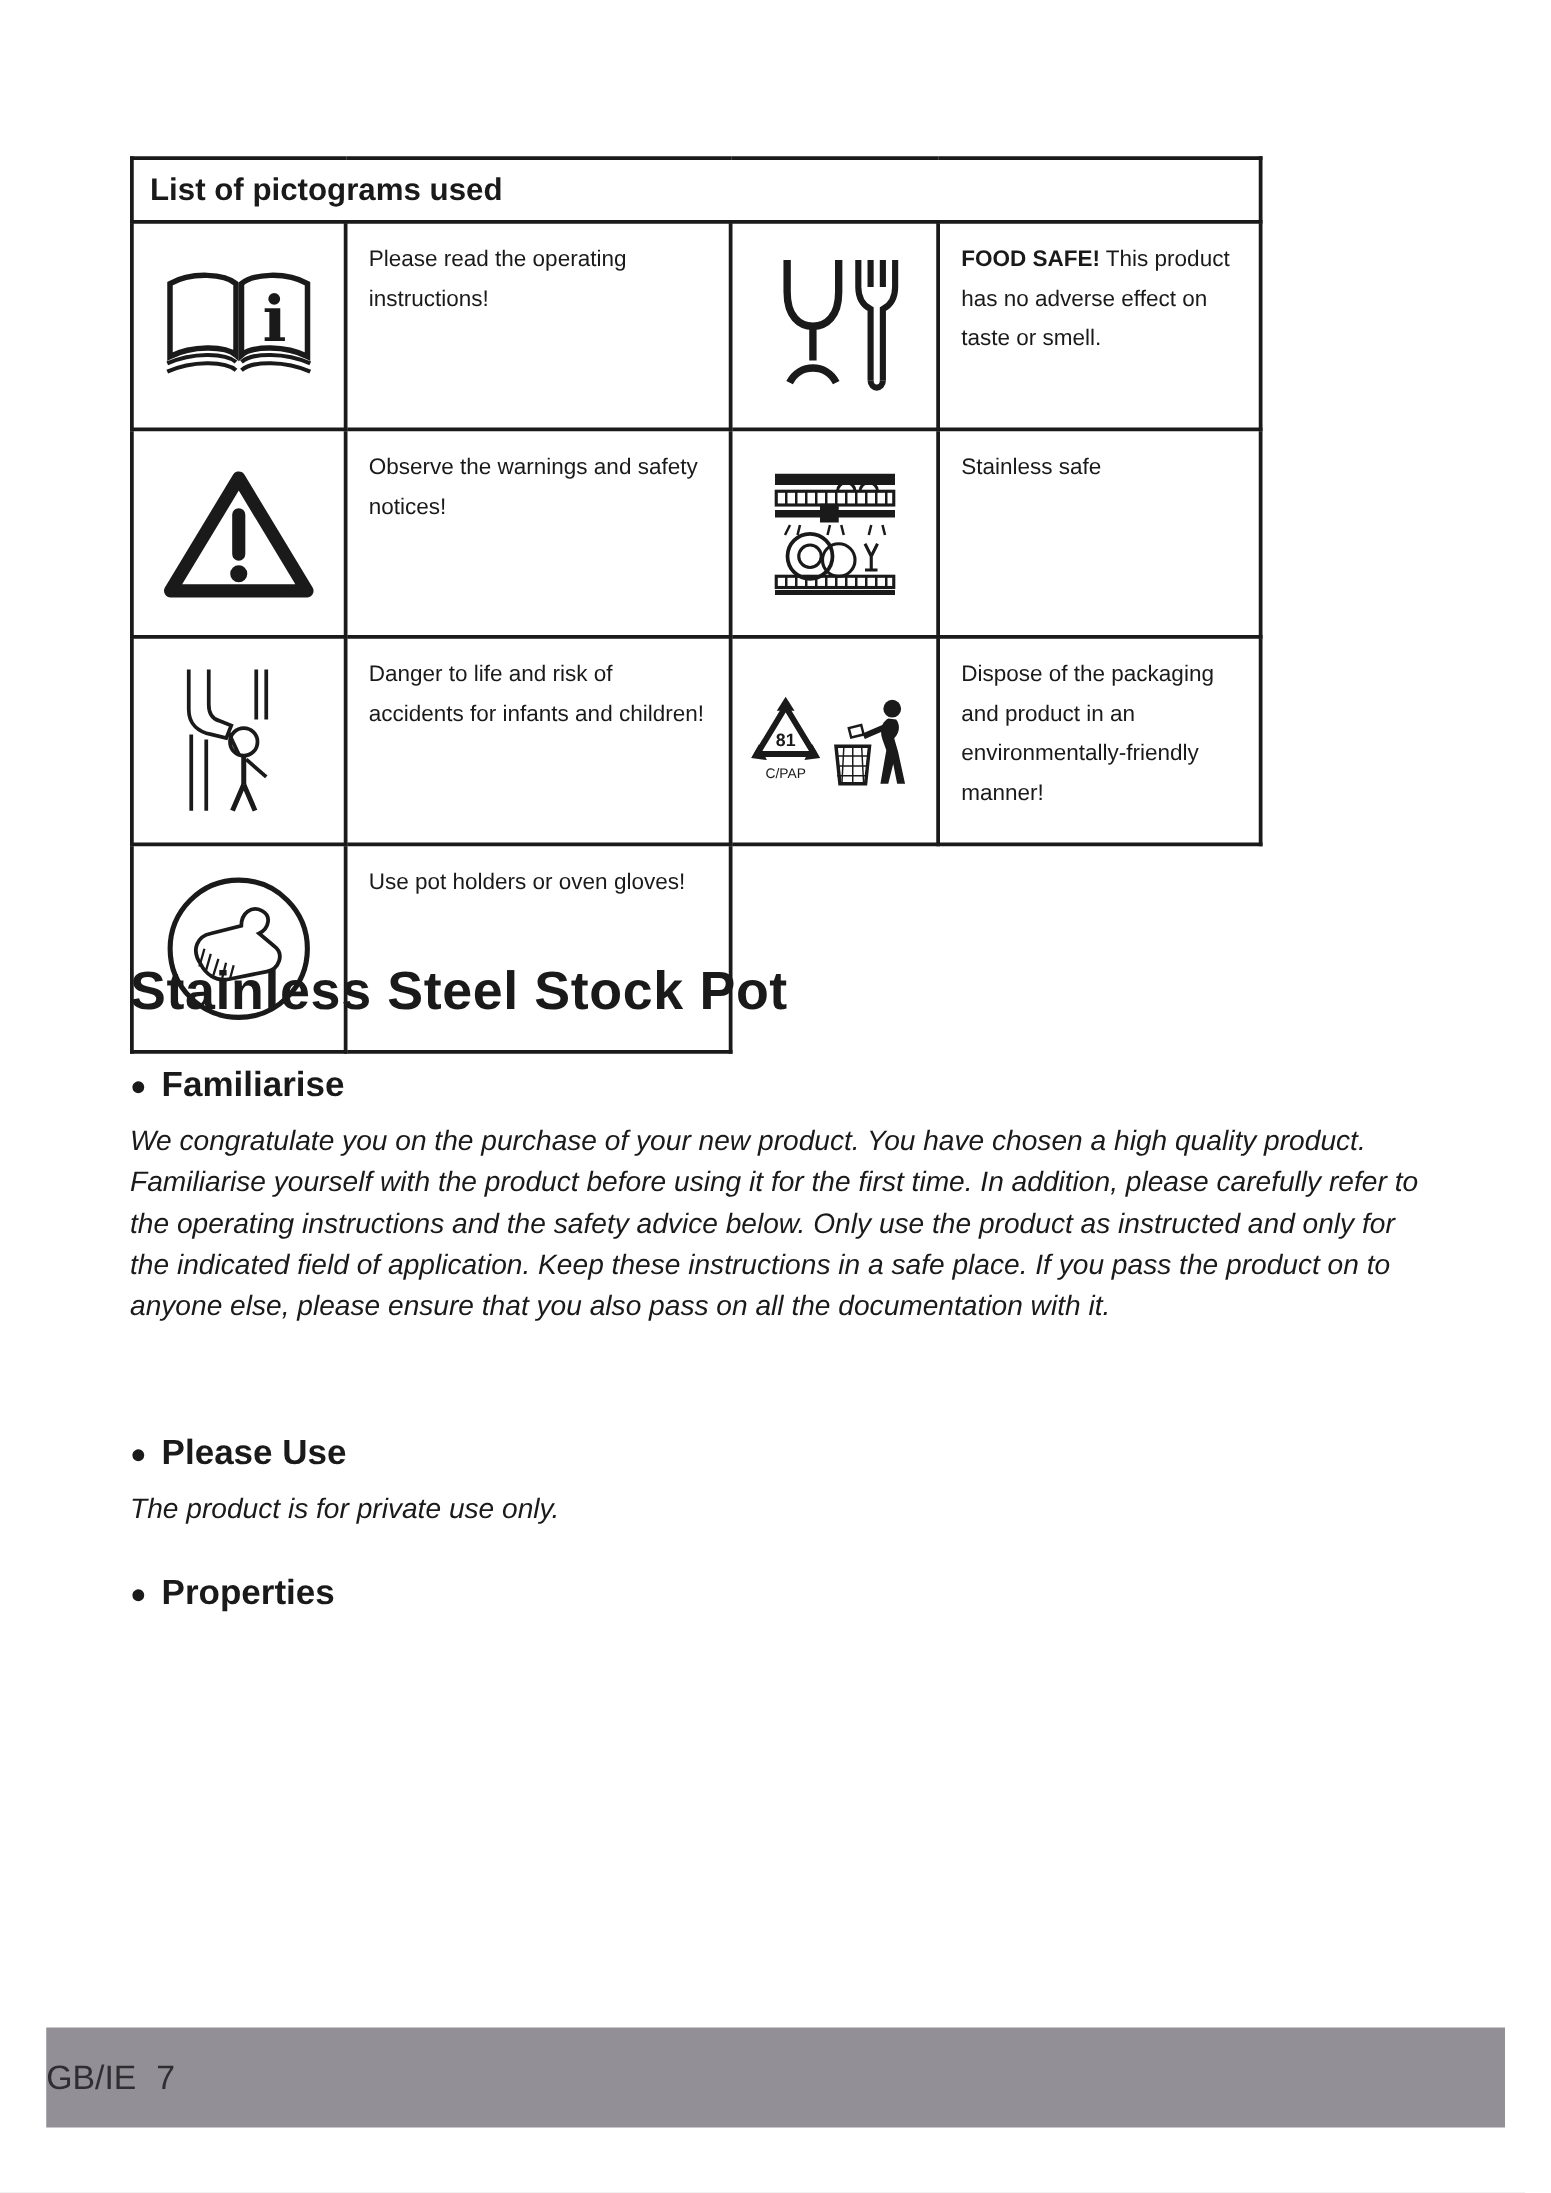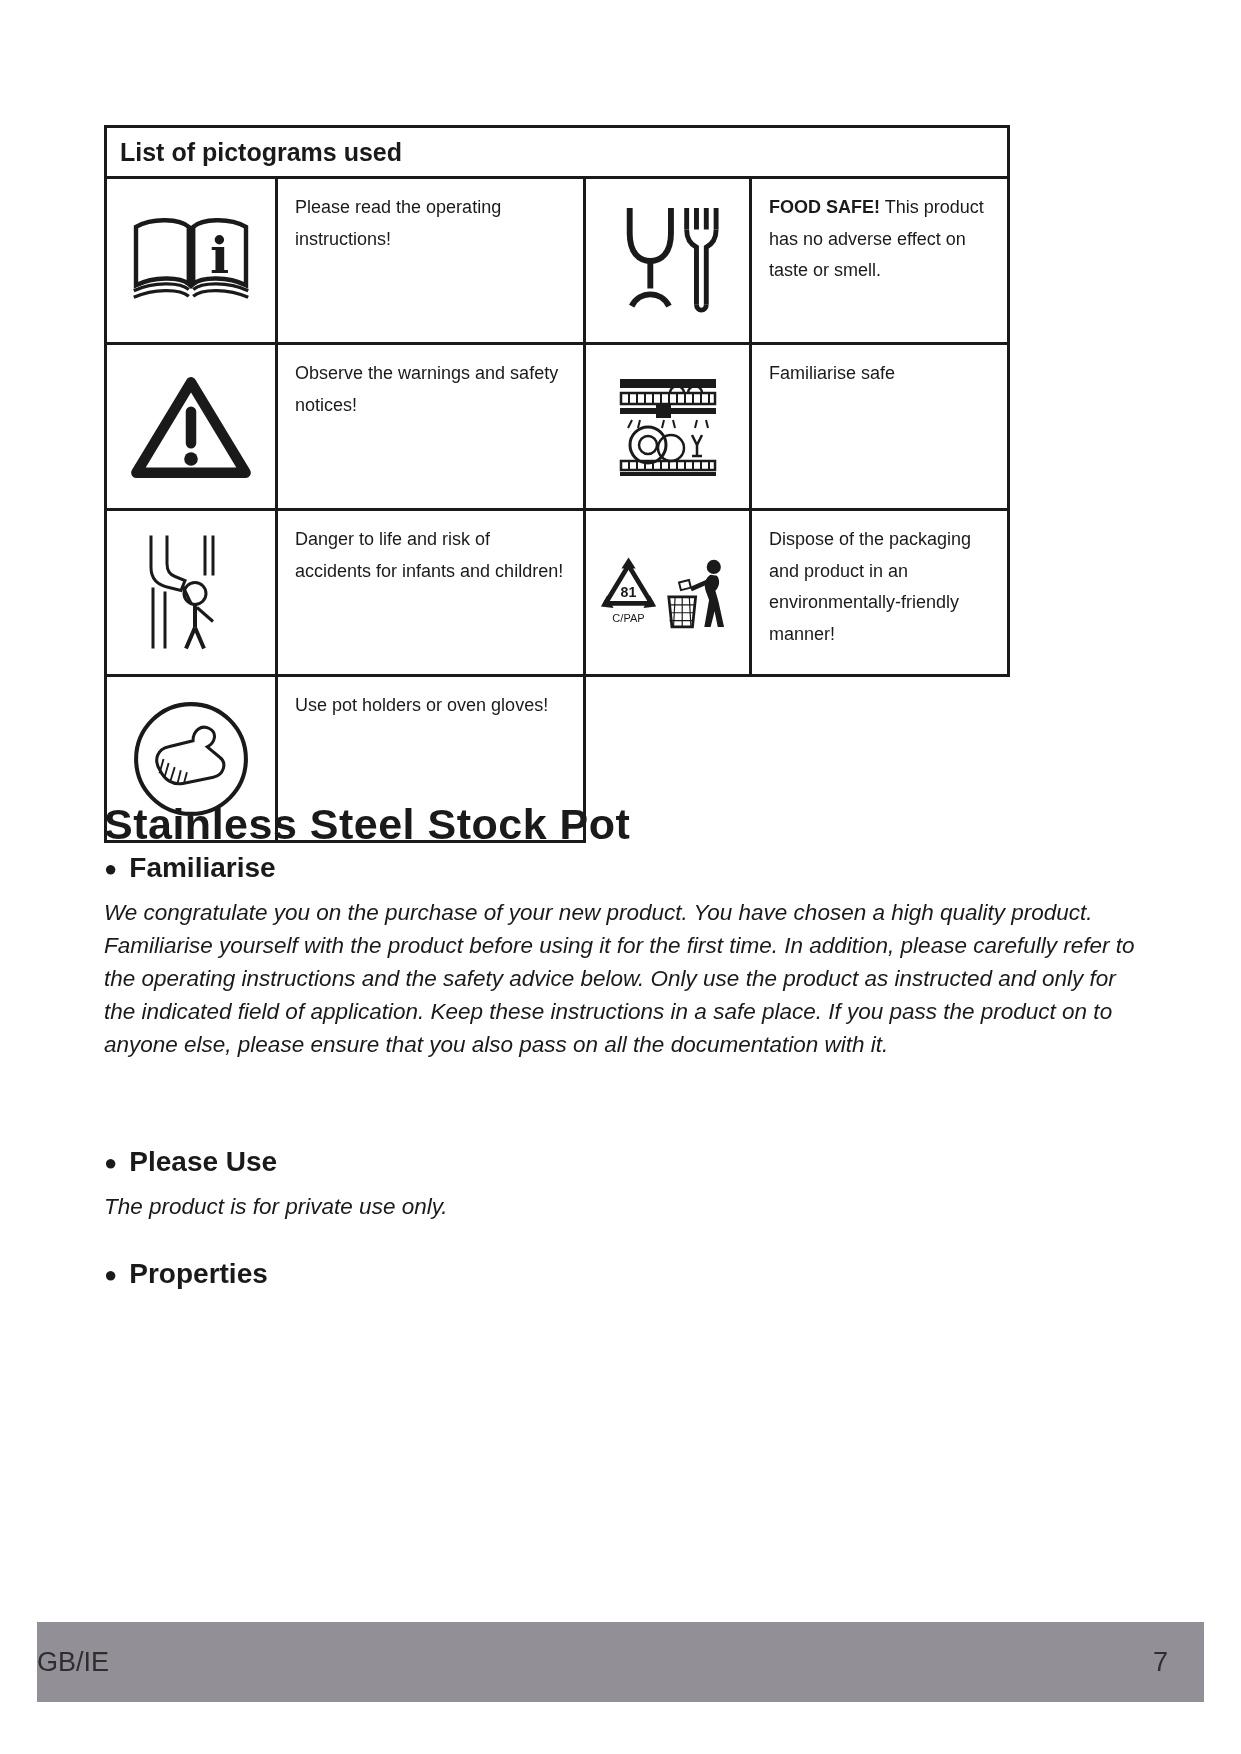--- a/index.html
+++ b/index.html
@@ -23,42 +23,42 @@
   .picto-table td.hdr{
     height:40px;font-weight:bold;font-size:25px;padding:4px 13px;
   }
   .picto-table tr.r td{height:142px;}
   .picto-table td.tx{vertical-align:top;padding:13px 16px 8px 17px;font-size:18px;line-height:31.5px;}
   .picto-table td.tx p{margin:0;}
   .picto-table td.ic{text-align:center;padding:6px;}
   .picto-table td.empty{border-right:none;border-bottom:none;}
   
   .doc-title{
-    position:absolute;left:104px;top:800px;margin:0;
+    position:absolute;left:104px;top:769px;margin:0;
     font-size:43px;font-weight:bold;letter-spacing:0.5px;
   }
   .section{position:absolute;left:104px;width:1040px;}
   .sec-intro{top:852px;}
   .sec-proper{top:1146px;}
   .sec-props{top:1258px;}
   .sec-h{
     margin:0;display:flex;align-items:center;gap:12px;
     font-size:28px;font-weight:bold;
   }
   .sec-h .bullet{font-size:22px;line-height:1;transform:translateY(1px);}
   .section .body{
     margin:12px 0 0 0;font-size:22.5px;line-height:33px;font-style:italic;
   }
   
   .footer-bar{
     position:absolute;left:37px;top:1622px;width:1167px;height:80px;
     background:#929096;
-    display:flex;align-items:center;justify-content:space-between;
+    display:flex;align-items:center;justify-content:flex-start;
     padding-right:36px;box-sizing:border-box;
-    font-size:27px;color:#2e2d32;gap:25px;
+    font-size:27px;color:#2e2d32;
   }
   .footer-bar .pgnum{margin-left:16px;}
 </style>
 </head>
 <body>
 
 <div class="page">
 
   <table class="picto-table">
     <colgroup>
@@ -125,21 +125,21 @@
           <circle class="st" cx="30" cy="68" r="18" stroke-width="3"></circle>
           <circle class="st" cx="30" cy="68" r="9" stroke-width="2.5"></circle>
           <circle class="st" cx="53" cy="71" r="13" stroke-width="2.5"></circle>
           <path class="st" stroke-width="2.5" d="M74 58 L79 68 L84 58 M79 68 V79 M74 79 H84"></path>
           <rect class="st" x="3" y="84" width="94" height="9" stroke-width="2.5"></rect>
           <path class="st" stroke-width="2" d="M11 84 V93 M19 84 V93 M27 84 V93 M35 84 V93 M43 84 V93 M51 84 V93 M59 84 V93 M67 84 V93 M75 84 V93 M83 84 V93 M91 84 V93"></path>
           <rect x="2" y="95" width="96" height="4" fill="#1a1a1a"></rect>
         </svg>
       </td>
       <td class="tx">
-        <p>Familiarise safe</p>
+        <p>Stainless safe</p>
       </td>
     </tr>
 
     <tr class="r">
       <td class="ic">
         <svg width="100" height="116" viewBox="0 0 100 115">
           <path class="st" stroke-width="3" d="M10 0 V32 C10 44 18 50 28 52 L40 55 L44 45 L34 41 C28 39 26 34 26 28 V0"></path>
           <path class="st" stroke-width="3" d="M12 52 V113 M24 56 V113"></path>
           <path class="st" stroke-width="3" d="M64 0 V40 M72 0 V40"></path>
           <circle class="st" cx="54" cy="58" r="11" stroke-width="3"></circle>

